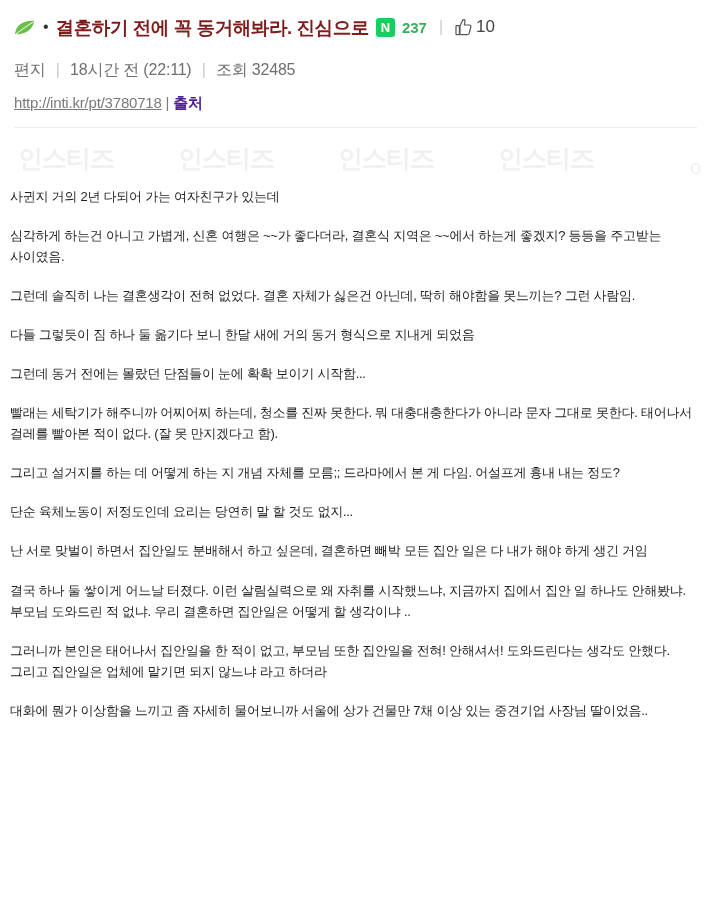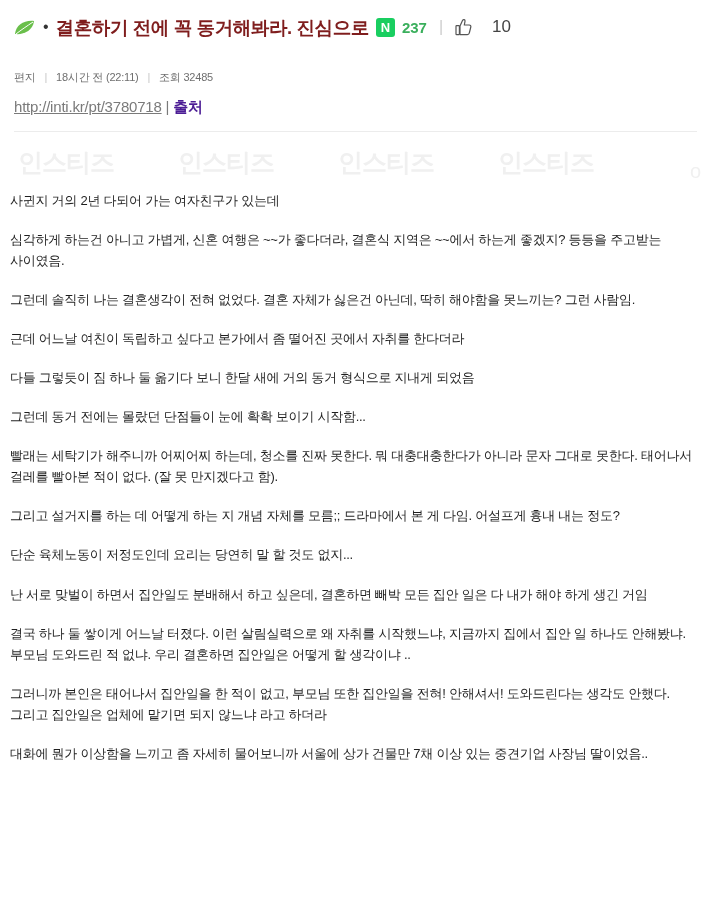--- a/index.html
+++ b/index.html
@@ -71,36 +71,36 @@
   }
   .divider-pipe {
     color: #cccccc;
     font-size: 16px;
     padding: 0 5px;
     flex: 0 0 auto;
   }
   .thumb-wrap {
     display: flex;
     align-items: center;
-    gap: 20px;
+    gap: 4px;
     flex: 0 0 auto;
   }
   .thumb-icon {
     width: 17px;
     height: 18px;
     display: inline-block;
   }
   .thumb-count {
     font-size: 17px;
     color: #444444;
   }
 
   .meta-row {
-    margin-top: 28px;
-    font-size: 11px;
+    margin-top: 18px;
+    font-size: 16px;
     color: #6f6f6f;
     letter-spacing: -0.2px;
   }
   .meta-row .sep {
     color: #c8c8c8;
     padding: 0 6px;
   }
   .url-row {
     margin-top: 13px;
     font-size: 15px;
@@ -221,21 +221,20 @@
   <span class="wm wm2">인스티즈</span>
   <span class="wm wm3">인스티즈</span>
   <span class="wm wm4">인스티즈</span>
   <span class="wm-dot">o</span>
 </div>
 
 <div class="body-content">
   <p class="para">사귄지 거의 2년 다되어 가는 여자친구가 있는데</p>
   <p class="para">심각하게 하는건 아니고 가볍게, 신혼 여행은 ~~가 좋다더라, 결혼식 지역은 ~~에서 하는게 좋겠지? 등등을 주고받는 사이였음.</p>
   <p class="para">그런데 솔직히 나는 결혼생각이 전혀 없었다. 결혼 자체가 싫은건 아닌데, 딱히 해야함을 못느끼는? 그런 사람임.</p>
-  <p class="para">근데 어느날 여친이 독립하고 싶다고 본가에서 좀 떨어진 곳에서 자취를 한다더라</p>
   <p class="para">다들 그렇듯이 짐 하나 둘 옮기다 보니 한달 새에 거의 동거 형식으로 지내게 되었음</p>
   <p class="para">그런데 동거 전에는 몰랐던 단점들이 눈에 확확 보이기 시작함...</p>
   <p class="para">빨래는 세탁기가 해주니까 어찌어찌 하는데, 청소를 진짜 못한다. 뭐 대충대충한다가 아니라 문자 그대로 못한다. 태어나서 걸레를 빨아본 적이 없다. (잘 못 만지겠다고 함).</p>
   <p class="para">그리고 설거지를 하는 데 어떻게 하는 지 개념 자체를 모름;; 드라마에서 본 게 다임. 어설프게 흉내 내는 정도?</p>
   <p class="para">단순 육체노동이 저정도인데 요리는 당연히 말 할 것도 없지...</p>
   <p class="para">난 서로 맞벌이 하면서 집안일도 분배해서 하고 싶은데, 결혼하면 빼박 모든 집안 일은 다 내가 해야 하게 생긴 거임</p>
   <p class="para">결국 하나 둘 쌓이게 어느날 터졌다. 이런 살림실력으로 왜 자취를 시작했느냐, 지금까지 집에서 집안 일 하나도 안해봤냐. 부모님 도와드린 적 없냐. 우리 결혼하면 집안일은 어떻게 할 생각이냐 ..</p>
   <p class="para">그러니까 본인은 태어나서 집안일을 한 적이 없고, 부모님 또한 집안일을 전혀! 안해셔서! 도와드린다는 생각도 안했다. 그리고 집안일은 업체에 맡기면 되지 않느냐 라고 하더라</p>
   <p class="para">대화에 뭔가 이상함을 느끼고 좀 자세히 물어보니까 서울에 상가 건물만 7채 이상 있는 중견기업 사장님 딸이었음..</p>
 

